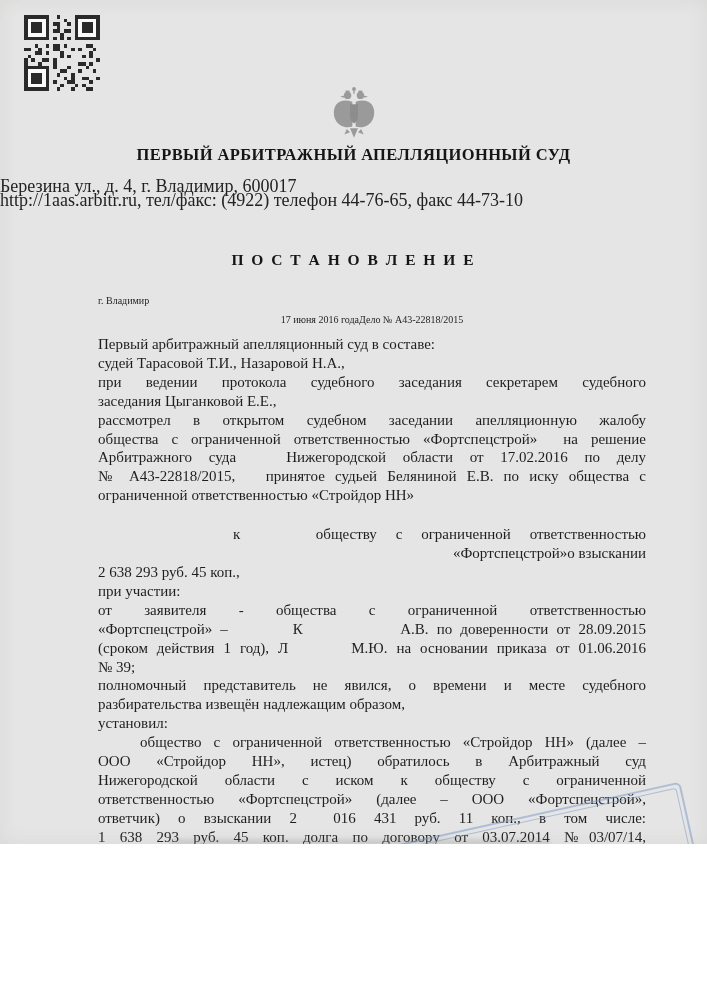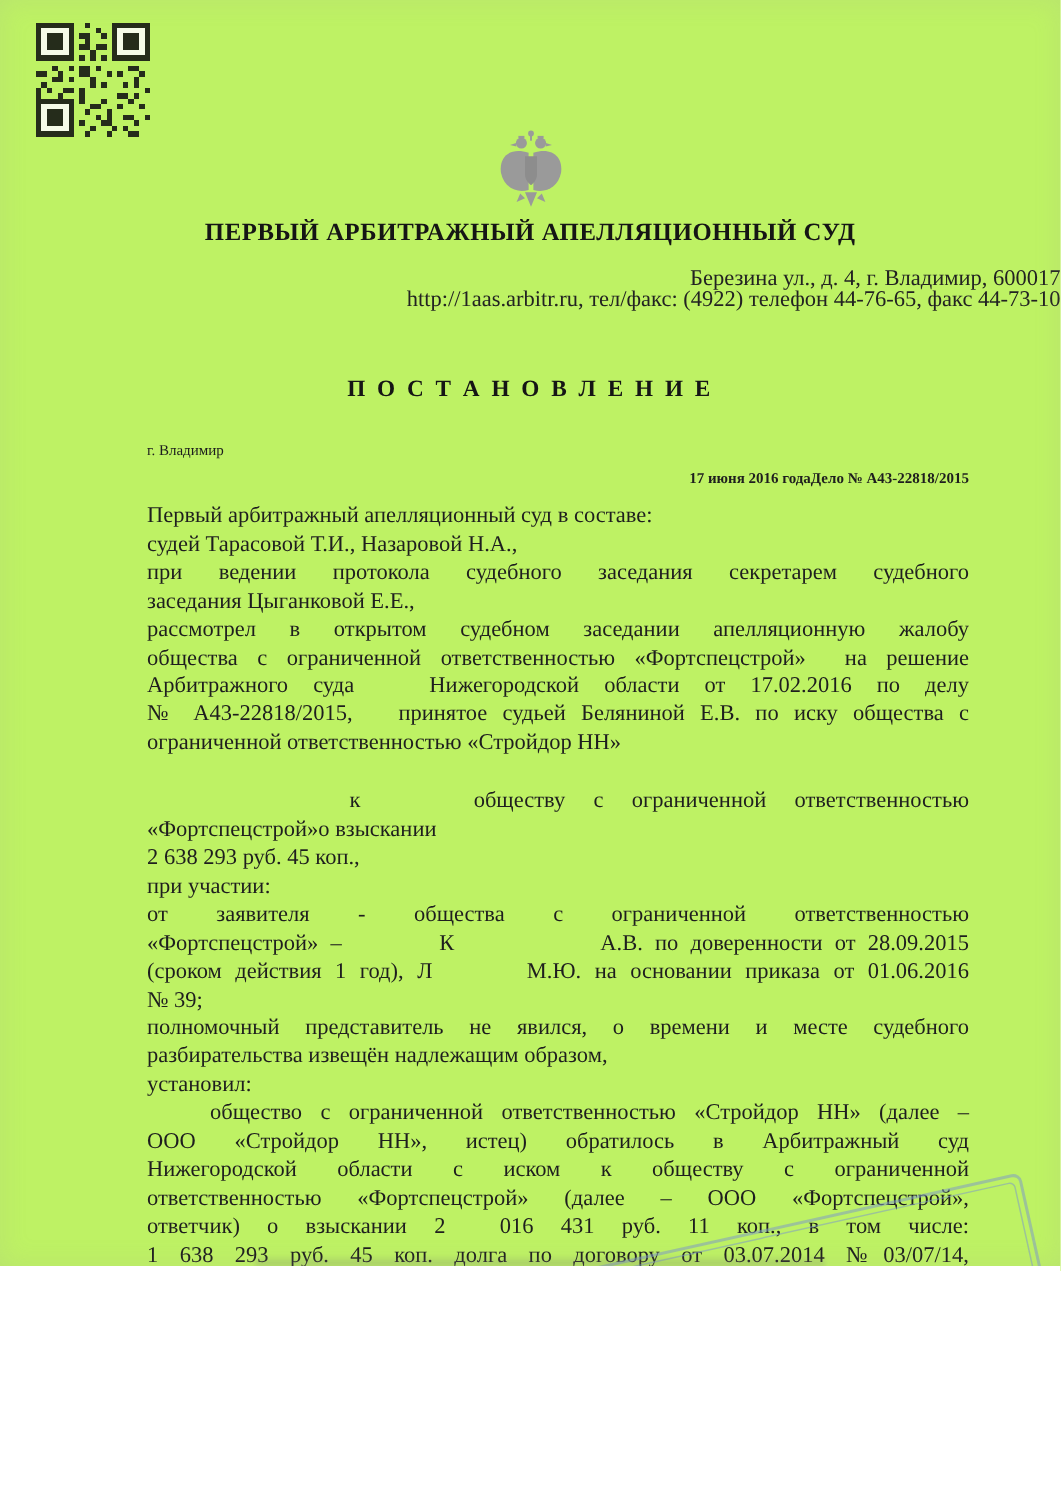--- a/index.html
+++ b/index.html
@@ -1,49 +1,49 @@
 <!DOCTYPE html>
 <html><head>
 <meta charset="utf-8">
 <style>
   html,body{margin:0;padding:0;}
   .page{
     position:relative; width:707px; height:844px;
-    background:#bef264; overflow:hidden;
+    background:#e5e5e5; overflow:hidden;
     font-family:"Liberation Serif","DejaVu Serif",serif;
     color:#1e1e1e;
   }
   
   .qr{position:absolute; left:24px; top:14px; width:76px; height:78px; opacity:.88;}
   .emblem{position:absolute; left:0; right:0; top:84px; text-align:center;}
   .court-name{
     position:absolute; left:0; right:0; top:145px; text-align:center;
     font-weight:bold; font-size:16.5px; letter-spacing:.4px; color:#151515;
   }
   .addr{
-    position:absolute; left:0; right:0; top:179px; text-align:right;
-    font-size:15px; line-height:14px; color:#222;
+    position:absolute; left:0; right:0; top:179px; text-align:left;
+    font-size:18px; line-height:14px; color:#222;
   }
   .doc-title{
     position:absolute; left:0; right:0; top:251px; text-align:center;
     font-weight:bold; font-size:15.5px; letter-spacing:2px; color:#151515;
   }
   
   .meta{position:absolute; left:98px; width:548px; top:291px; font-size:10px; line-height:19px;}
-  .meta-row{display:flex; justify-content:flex-end;font-weight:bold;}
+  .meta-row{display:flex; justify-content:center;}
   
   .body{
     position:absolute; left:98px; width:548px; top:335px;
     font-size:15px; line-height:18.9px; z-index:1;
   }
   .ln{min-height:18.9px; white-space:normal;}
   .j{text-align:justify; text-align-last:justify;}
   .ind135{padding-left:135px;margin-top:20px;}
   .ind42{text-indent:42px;}
-  .split{display:flex; justify-content:flex-start;}
+  .split{display:flex; justify-content:flex-end;}
   
   .stamp{
     position:absolute; left:293px; top:824px; width:402px; height:126px;
     transform:rotate(-12.5deg);
     border:2px solid rgba(128,156,196,.55); border-radius:6px;
     display:flex; flex-direction:column; align-items:center; justify-content:center;
     z-index:2; pointer-events:none; color:rgba(98,130,176,.62);
   }
   .stamp::before{
     content:""; position:absolute; inset:3px;

